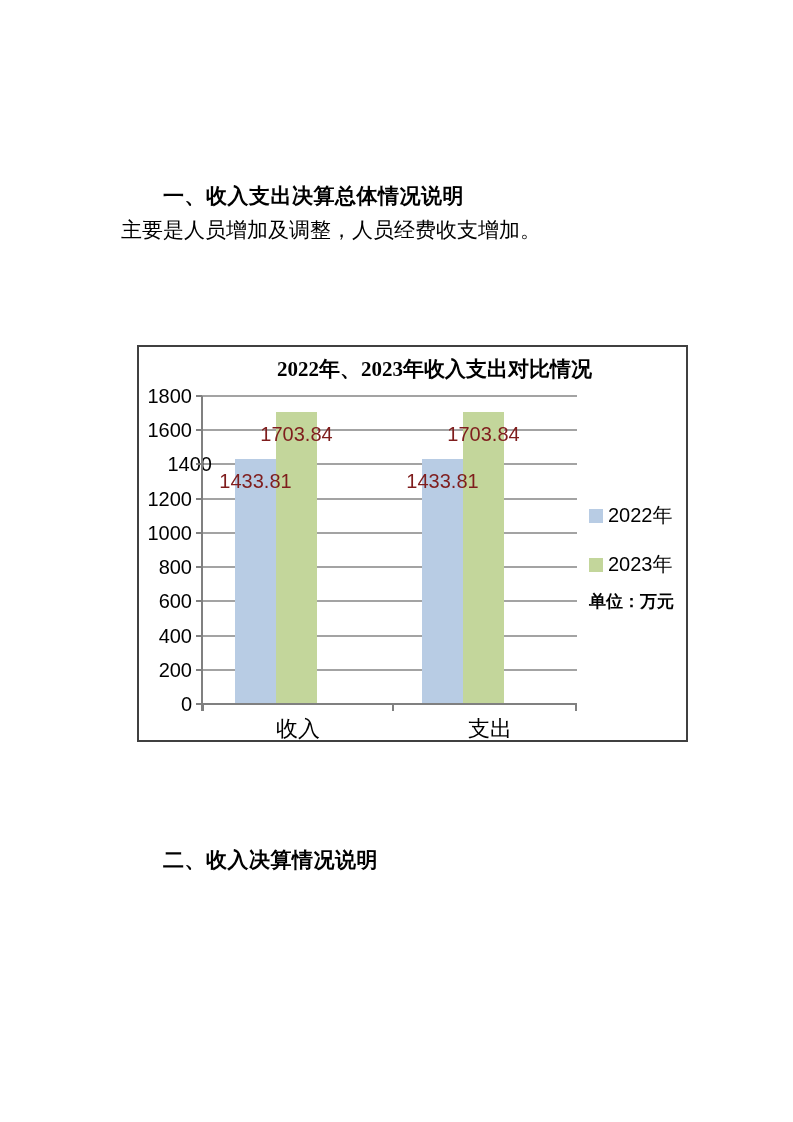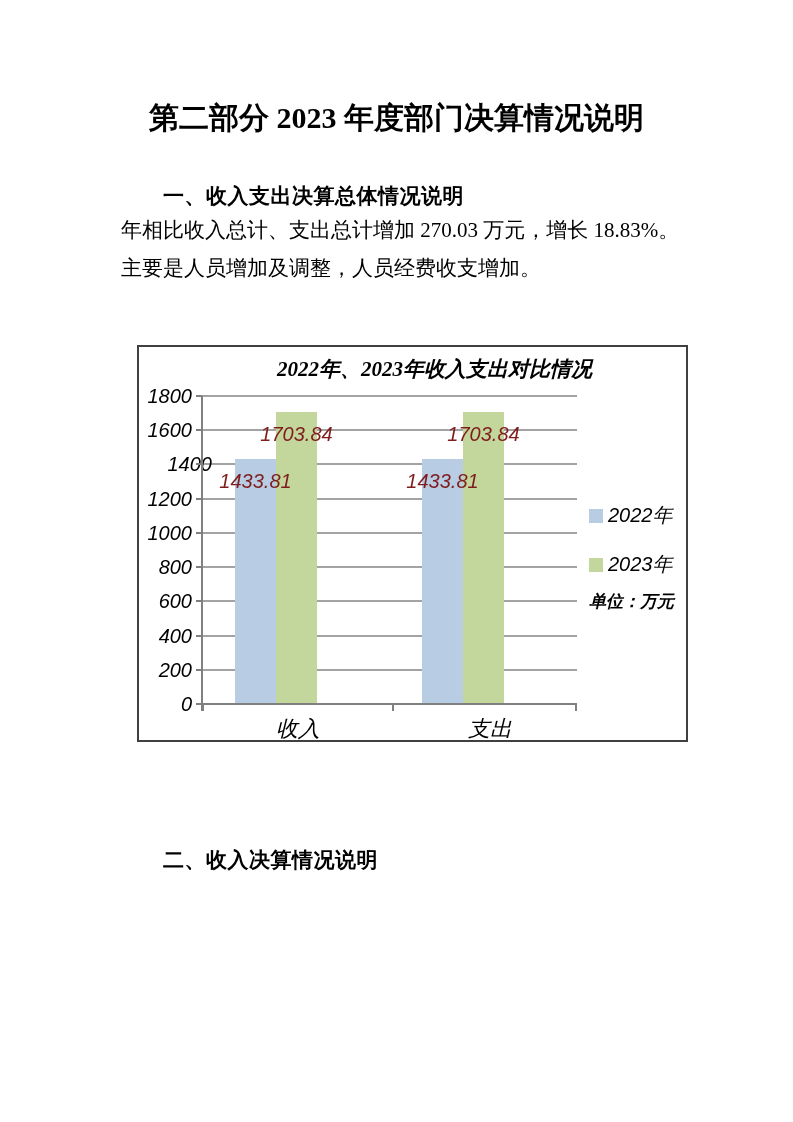--- a/index.html
+++ b/index.html
@@ -15,21 +15,21 @@
   .para{position:absolute;left:121px;width:551px;font-size:21px;}
   #para1{top:211px;}
   #para1 .tline{line-height:38px;height:38px;}
   #para2{top:877px;}
   #para2 .tline{line-height:43px;height:43px;}
   .tline{text-align:justify;text-align-last:justify;white-space:nowrap;}
   .tline.indent{padding-left:42px;width:509px;}
   .tline.lastleft{text-align-last:left;}
   
   .chart{position:absolute;left:137px;top:345px;width:551px;height:397px;
-         border:2px solid #404040;background:#fff;box-sizing:border-box;font-style:italic;}
+         border:2px solid #404040;background:#fff;box-sizing:border-box;}
   .chart-inner{position:absolute;left:-2px;top:-2px;width:551px;height:397px;}
   .chart-title{position:absolute;top:10px;left:42px;width:511px;text-align:center;
                font-size:21px;font-weight:bold;line-height:28px;
                font-family:"Liberation Serif","DejaVu Serif",serif;}
   .gridline{position:absolute;height:2px;background:#a3a3a3;}
   .axis-y{position:absolute;width:2px;background:#808080;}
   .axis-x{position:absolute;height:2px;background:#808080;}
   .tick-y{position:absolute;width:6px;height:2px;background:#808080;}
   .tick-x{position:absolute;width:2px;height:7px;background:#808080;}
   .ylab{position:absolute;width:55px;text-align:right;font-size:20px;height:20px;line-height:20px;
@@ -44,26 +44,24 @@
   .legend-text{position:absolute;left:19px;top:0;font-size:20px;line-height:20px;white-space:nowrap;
                font-family:"Liberation Sans","DejaVu Sans",sans-serif;}
   .unit-label{position:absolute;left:452px;top:245px;font-size:17px;font-weight:bold;white-space:nowrap;
               font-family:"Liberation Sans","DejaVu Sans",sans-serif;}
 </style>
 </head>
 <body>
 
 <div class="page">
 
-  <div class="doc-title">第二部分 2023 年度部门决算情况说明</div>
 
   <div class="sec-heading" id="heading1">一、收入支出决算总体情况说明</div>
 
   <div class="para" id="para1">
-    <div class="tline">年相比收入总计、支出总计增加 270.03 万元，增长 18.83%。</div>
     <div class="tline lastleft">主要是人员增加及调整，人员经费收支增加。</div>
   </div>
 
   <div class="chart">
     <div class="chart-inner" id="chartInner">
       <div class="chart-title">2022年、2023年收入支出对比情况</div>
       <div id="gridLayer">
           <div class="gridline" style="left: 65px; width: 375px; top: 50px;"></div>
           <div class="ylab" style="left: 0px; top: 41px;">1800</div>
           <div class="gridline" style="left: 65px; width: 375px; top: 84.2222px;"></div>

